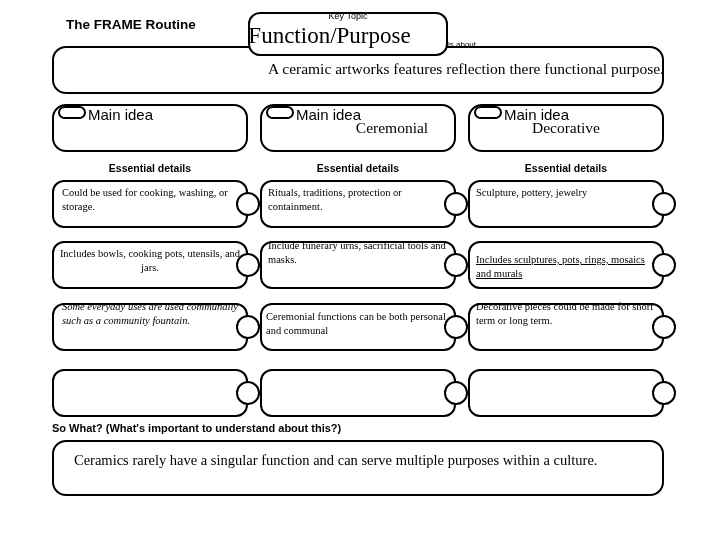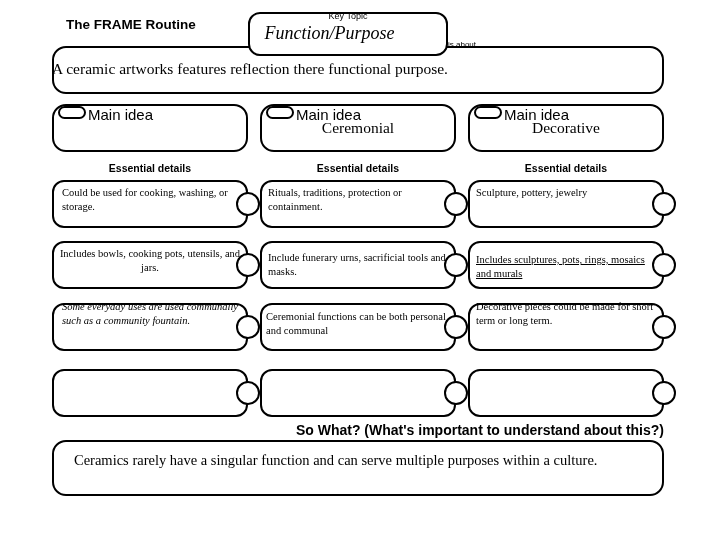--- a/index.html
+++ b/index.html
@@ -56,25 +56,24 @@
     font-size: 9px;
     color: #000;
     z-index: 4;
   }
   .keytopic-text {
     position: absolute;
     left: 248px;
     top: 23px;
     width: 163px;
     text-align: center;
-    font-size: 18px;
+    font-size: 23px;
     font-family: "Liberation Serif", serif;
     color: #000;
     z-index: 4;
-    font-style: italic;
   }
   .isabout {
     position: absolute;
     left: 448px;
     top: 40px;
     font-size: 8px;
     color: #000;
     z-index: 2;
   }
   
@@ -82,21 +81,21 @@
     left: 52px;
     top: 46px;
     width: 612px;
     height: 48px;
   }
   .statement-text {
     position: absolute;
     left: 52px;
     top: 60px;
     width: 612px;
-    text-align: left;
+    text-align: right;
     font-size: 15.5px;
     font-family: "Liberation Serif", serif;
     color: #000;
   }
   
   .mainidea-box {
     top: 104px;
     width: 196px;
     height: 48px;
   }
@@ -163,22 +162,22 @@
     color: #000;
     line-height: 1.35;
   }
   .detail-text.center { text-align: center; }
   
   .sowhat-label {
     position: absolute;
     left: 52px;
     top: 422px;
     width: 612px;
-    text-align: right;
-    font-size: 14px;
+    text-align: left;
+    font-size: 11px;
     font-weight: bold;
     color: #000;
   }
   .sowhat-box {
     left: 52px;
     top: 440px;
     width: 612px;
     height: 56px;
   }
   .sowhat-text {
@@ -208,21 +207,21 @@
   <div class="box statement-box"></div>
   <div class="statement-text">A ceramic artworks features reflection there functional purpose.</div>
 
   <div class="box mainidea-box mainidea-col0"></div>
   <div class="mainidea-tab" style="left:58px; top:106px;"></div>
   <div class="mainidea-label" style="left:88px; top:106px;">Main idea</div>
 
   <div class="box mainidea-box mainidea-col1"></div>
   <div class="mainidea-tab" style="left:266px; top:106px;"></div>
   <div class="mainidea-label" style="left:296px; top:106px;">Main idea</div>
-  <div class="mainidea-text" style="left:260px;">Ceremonial</div>
+  <div class="mainidea-text" style="left:260px;padding-left:34px;">Ceremonial</div>
 
   <div class="box mainidea-box mainidea-col2"></div>
   <div class="mainidea-tab" style="left:474px; top:106px;"></div>
   <div class="mainidea-label" style="left:504px; top:106px;">Main idea</div>
   <div class="mainidea-text" style="left:468px;">Decorative</div>
 
   <div class="ed-label" style="left:52px;">Essential details</div>
   <div class="ed-label" style="left:260px;">Essential details</div>
   <div class="ed-label" style="left:468px;">Essential details</div>
 
@@ -241,21 +240,21 @@
   <div class="box detail-box" style="left:52px; top:369px;"></div>
   <div class="detail-knob" style="left:236px; top:381px;"></div>
   <div class="detail-text" style="left:62px; top:375px;"></div>
 
   <div class="box detail-box" style="left:260px; top:180px;"></div>
   <div class="detail-knob" style="left:444px; top:192px;"></div>
   <div class="detail-text" style="left:268px; top:186px;">Rituals, traditions, protection or containment.</div>
 
   <div class="box detail-box" style="left:260px; top:241px;"></div>
   <div class="detail-knob" style="left:444px; top:253px;"></div>
-  <div class="detail-text" style="left:268px; top:239px;margin-top:12px;">Include funerary urns, sacrificial tools and masks.</div>
+  <div class="detail-text" style="left:268px; top:239px;">Include funerary urns, sacrificial tools and masks.</div>
 
   <div class="box detail-box" style="left:260px; top:303px;"></div>
   <div class="detail-knob" style="left:444px; top:315px;"></div>
   <div class="detail-text" style="left:266px; top:310px;">Ceremonial functions can be both personal and communal</div>
 
   <div class="box detail-box" style="left:260px; top:369px;"></div>
   <div class="detail-knob" style="left:444px; top:381px;"></div>
   <div class="detail-text" style="left:268px; top:375px;"></div>
 
   <div class="box detail-box" style="left:468px; top:180px;"></div>

